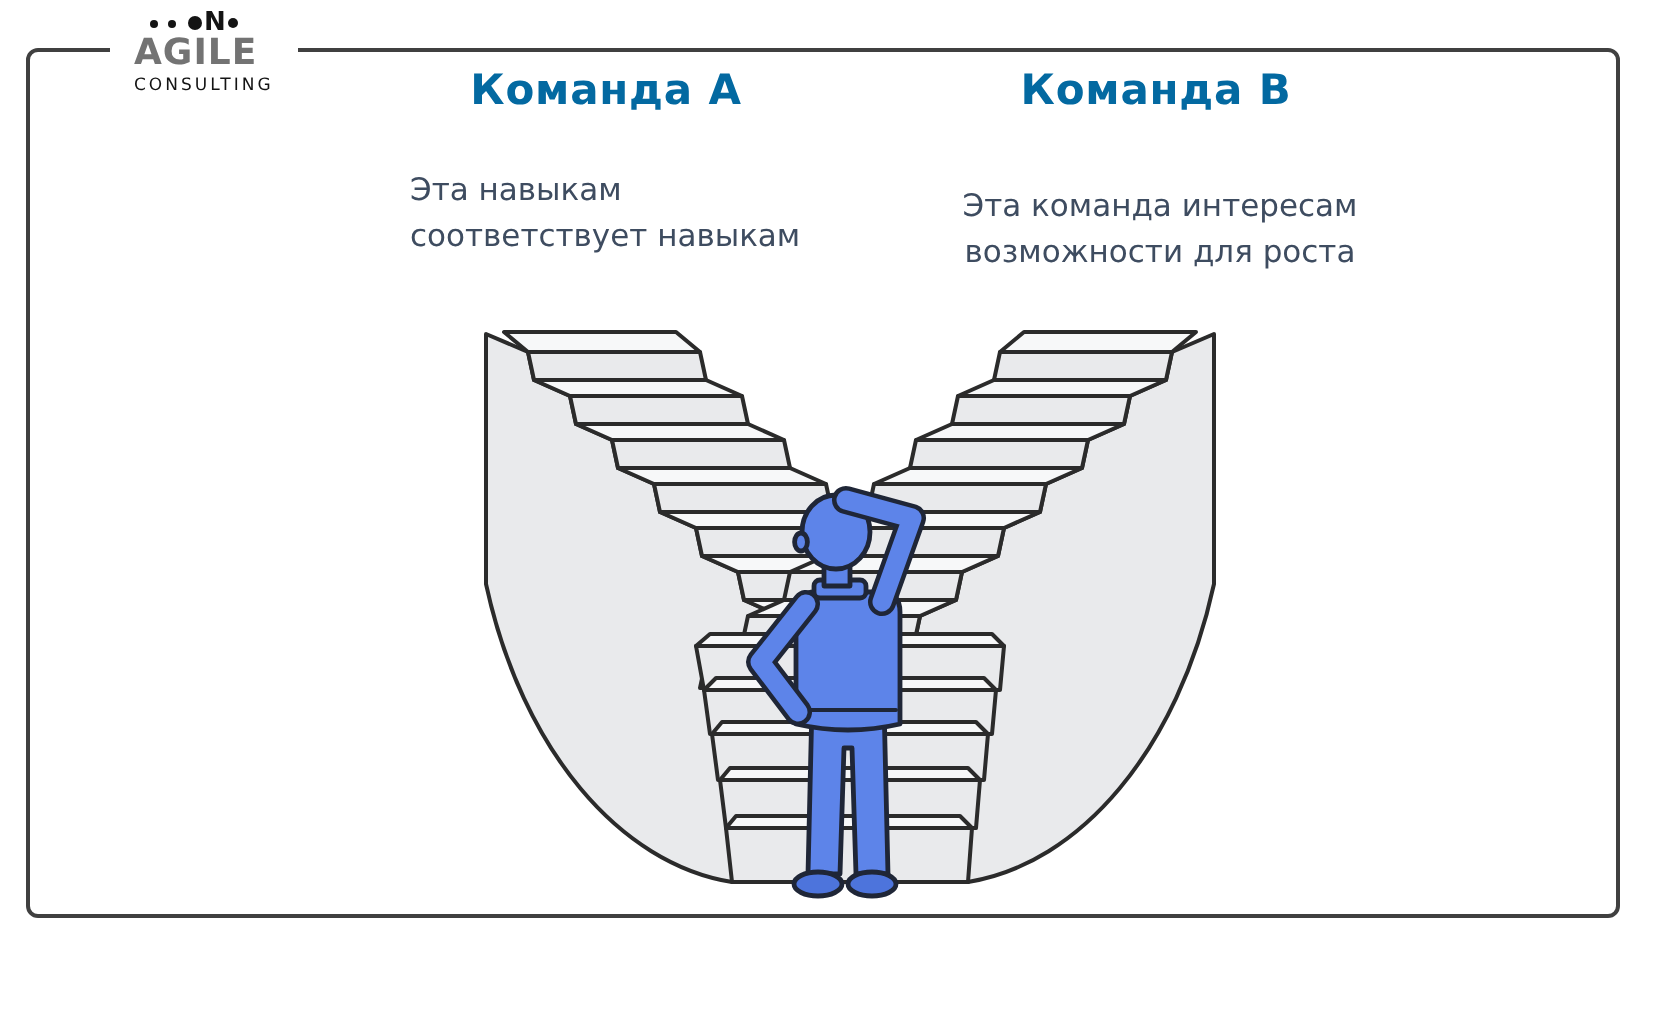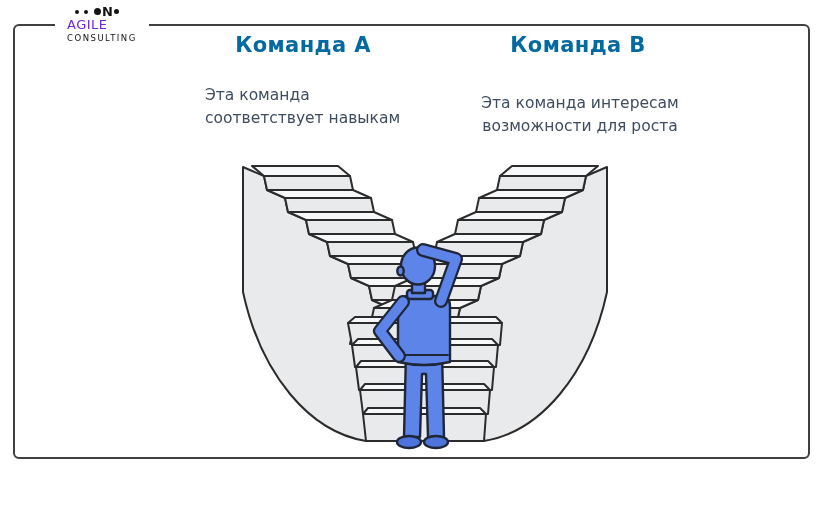--- a/index.html
+++ b/index.html
@@ -19,21 +19,21 @@
     position:absolute; left:55px; top:2px; background:#ffffff;
     padding:3px 12px 3px 12px; text-align:left; z-index:3;
   }
   .logo-mark { display:flex; align-items:center; height:13px; margin-left:8px; }
   .dot { background:#141414; border-radius:50%; display:inline-block; flex:none; }
   .dot-1 { width:4px; height:4px; margin-right:5px; }
   .dot-2 { width:4px; height:4px; margin-right:6px; }
   .dot-3 { width:7px; height:7px; margin-right:1px; }
   .dot-4 { width:5px; height:5px; margin-left:1px; }
   .logo-n { font-weight:800; font-size:13px; line-height:1; color:#141414; }
-  .logo-title { font-weight:400; font-size:13px; line-height:1.05; letter-spacing:0.5px; color:#6d28d9; }
+  .logo-title { font-weight:700; font-size:18px; line-height:1.05; letter-spacing:0.5px; color:#737373; }
   .logo-sub { font-size:8.5px; letter-spacing:1.5px; font-weight:400; color:#141414; margin-top:1px; }
 
   
   .title {
     position:absolute; top:33px; width:180px; text-align:center;
     font-size:21px; font-weight:bold; color:#0369a1; letter-spacing:0.4px;
   }
   .title-a { left:213px; }
   .title-b { left:488px; }
   .desc { position:absolute; font-size:15.5px; color:#3e4c60; line-height:23px; }
@@ -139,21 +139,21 @@
       <span class="dot dot-4"></span>
     </div>
     <div class="logo-title">AGILE</div>
     <div class="logo-sub">CONSULTING</div>
   </div>
 
   <div class="title title-a">Команда A</div>
   <div class="title title-b">Команда B</div>
 
   <div class="desc desc-a">
-    <span>Эта команда</span>
+    <span>Эта навыкам</span>
     <span>соответствует навыкам</span>
   </div>
   <div class="desc desc-b">
     <span>Эта команда интересам</span>
     <span>возможности для роста</span>
   </div>
 
 </div>
 
 </body></html>

